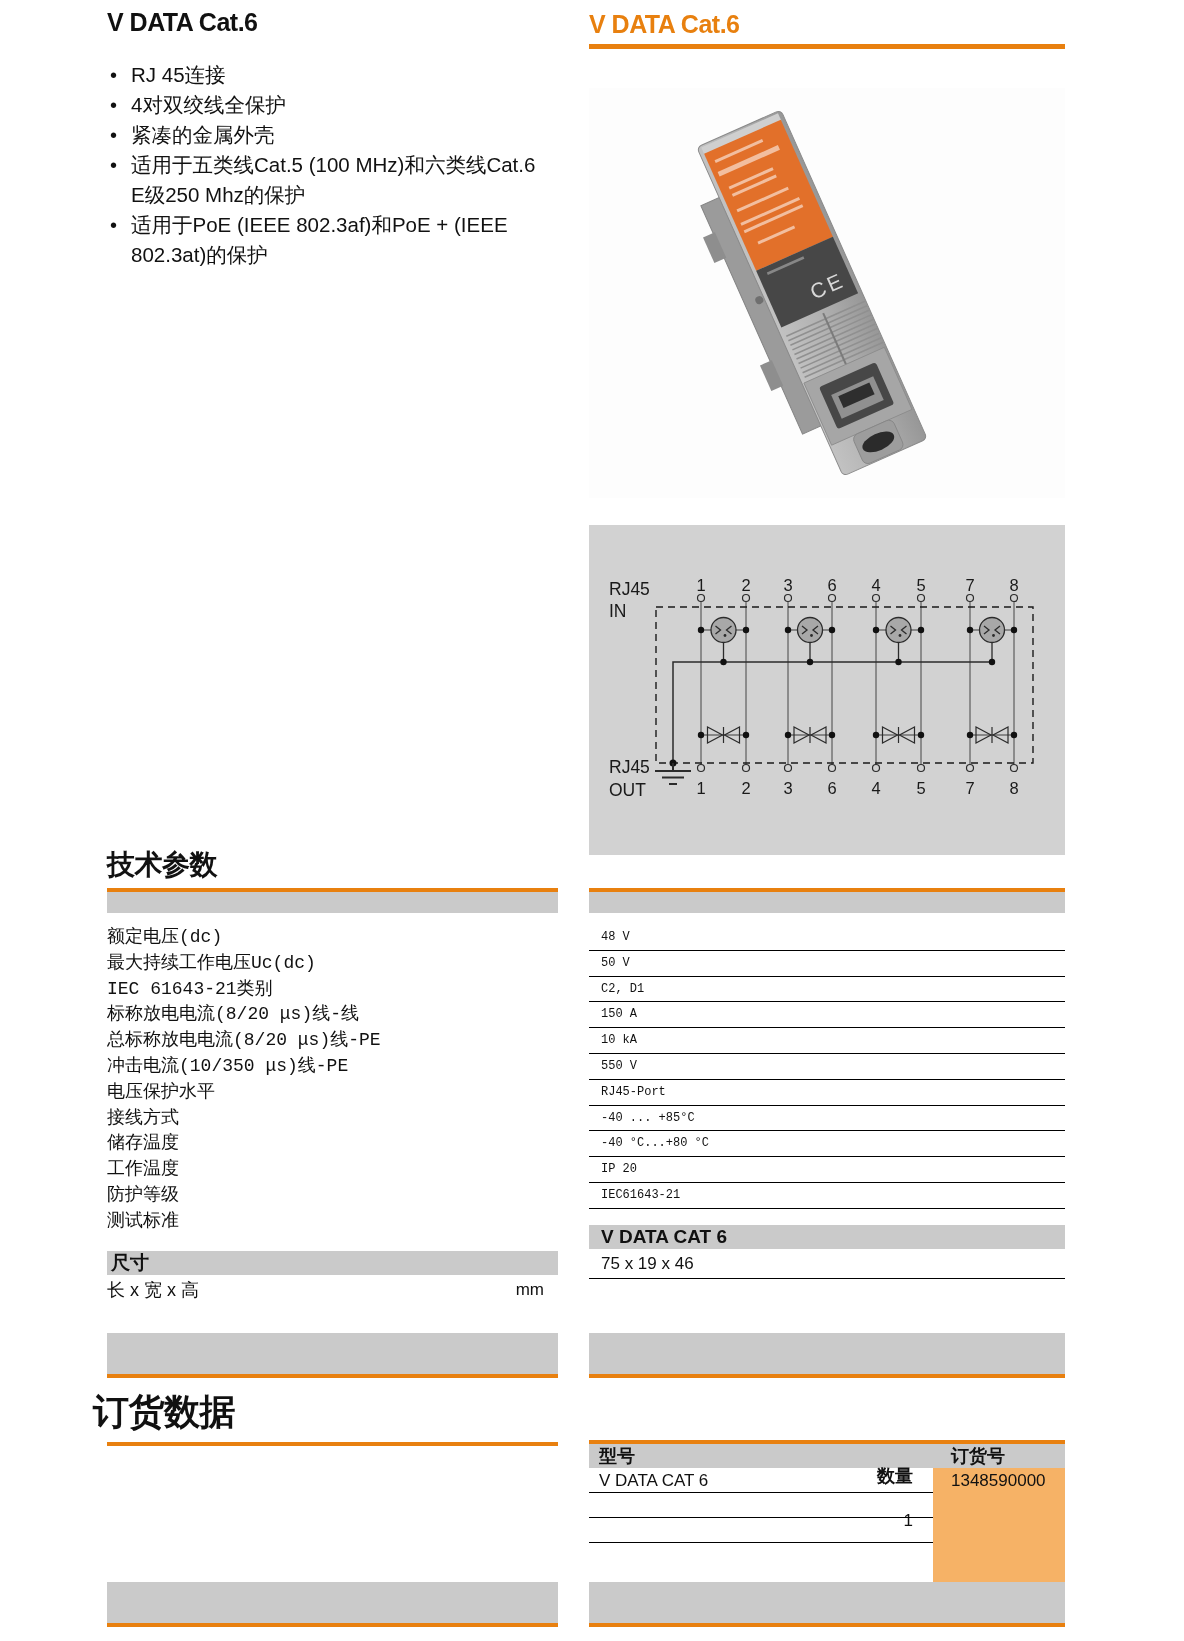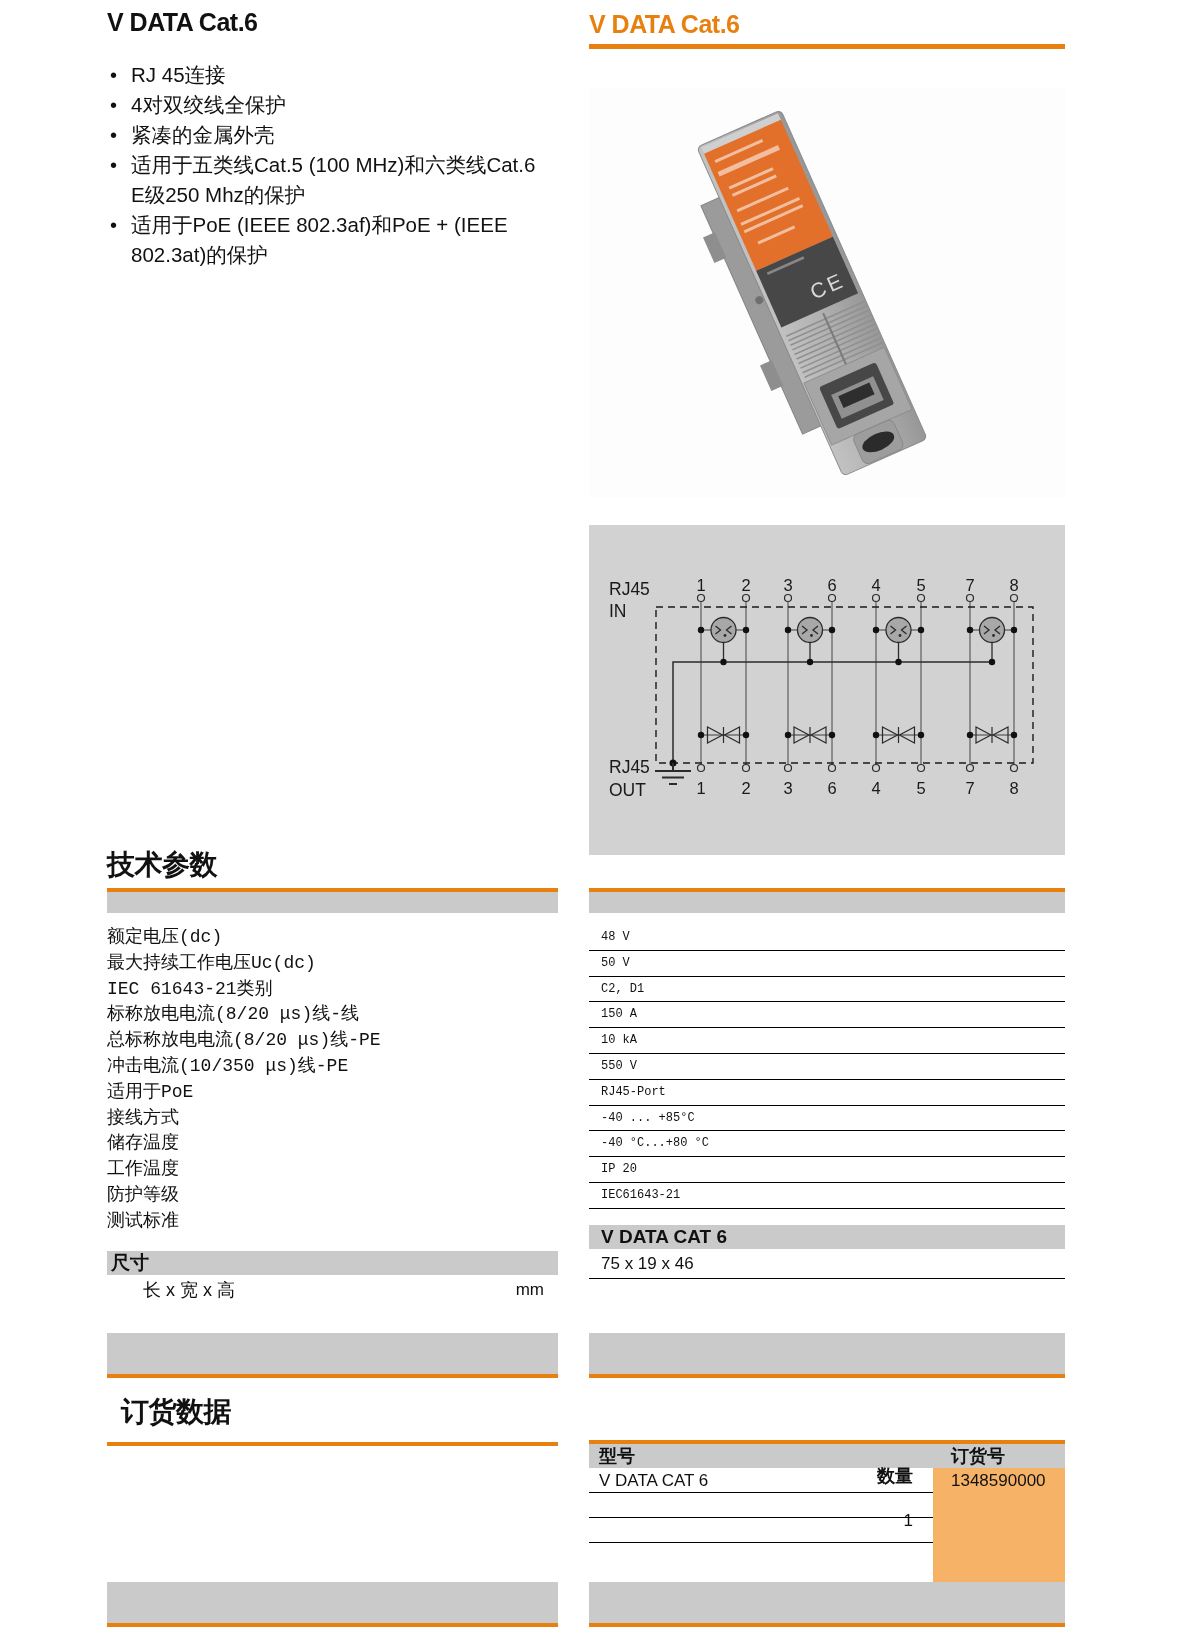--- a/index.html
+++ b/index.html
@@ -32,33 +32,33 @@
   .sec-heading{height:40px;font-size:28px;font-weight:bold;line-height:34px;letter-spacing:-0.5px;}
   .sec-spacer{height:40px;}
   .sec-rule{height:4px;background:var(--accent);}
   .sec-graybar{height:21px;background:var(--bar-gray);margin-bottom:3px;}
   .t-rows{margin-top:12px;font-family:Liberation Mono, monospace;}
   .t-row{height:25.8px;line-height:25.8px;font-size:18px;white-space:nowrap;overflow:hidden;}
   .tech-right .t-row{border-bottom:1px solid #000;font-size:12px;padding-left:12px;}
   .dim-bar{margin-top:16px;height:24px;line-height:24px;background:var(--bar-gray);font-size:19px;font-weight:bold;padding-left:4px;}
   .tech-right .dim-bar{padding-left:12px;}
   .dim-row{height:30px;line-height:30px;font-size:18px;display:flex;}
-  .dim-row .lbl{flex:1;margin-left:36px;}
+  .dim-row .lbl{flex:1;}
   .dim-row .unit{text-align:right;padding-right:14px;font-size:17px;}
   .tech-right .dim-row{border-bottom:1px solid #000;padding-left:12px;font-size:17px;}
 
   
   .band{position:absolute;height:45px;background:var(--bar-gray);border-bottom:4px solid var(--accent);}
   .band.l1{left:107px;top:1333px;width:451px;}
   .band.r1{left:589px;top:1333px;width:476px;}
   .band.l2{left:107px;top:1582px;width:451px;}
   .band.r2{left:589px;top:1582px;width:476px;}
 
   
-  .order-heading{position:absolute;left:121px;top:1394px;width:451px;font-size:28px;font-weight:bold;line-height:36px;letter-spacing:-0.5px;}
+  .order-heading{position:absolute;left:93px;top:1394px;width:451px;font-size:36px;font-weight:bold;line-height:36px;letter-spacing:-0.5px;}
   .order-heading-rule{position:absolute;left:107px;top:1442px;width:451px;height:4px;background:var(--accent);}
   .order-table{position:absolute;left:589px;top:1440px;width:476px;}
   .o-rule{height:4px;background:var(--accent);}
   .o-head{display:flex;height:24px;line-height:24px;background:var(--bar-gray);font-weight:bold;font-size:18px;align-items:center;}
   .o-model{flex:1;padding-left:10px;}
   .o-qty{width:60px;text-align:right;margin-right:20px;margin-top:40px;}
   .o-ordh{width:132px;padding-left:18px;}
   .o-row{display:flex;height:25px;line-height:25px;font-size:17px;}
   .o-row:last-child{height:39px;}
   .o-left{width:344px;display:flex;}
@@ -276,21 +276,21 @@
     <div class="sec-rule"></div>
     <div class="sec-graybar"></div>
     <div class="t-rows">
 
     <div class="t-row">额定电压(dc)</div>
         <div class="t-row">最大持续工作电压Uc(dc)</div>
         <div class="t-row">IEC 61643-21类别</div>
         <div class="t-row">标称放电电流(8/20 μs)线-线</div>
         <div class="t-row">总标称放电电流(8/20 μs)线-PE</div>
         <div class="t-row">冲击电流(10/350 μs)线-PE</div>
-        <div class="t-row">适用于PoE</div>
+        <div class="t-row">电压保护水平</div>
         <div class="t-row">接线方式</div>
         <div class="t-row">储存温度</div>
         <div class="t-row">工作温度</div>
         <div class="t-row">防护等级</div>
         <div class="t-row">测试标准</div>
       </div>
     <div class="dim-bar">尺寸</div>
     <div class="dim-row">
       <span class="lbl">长 x 宽 x 高</span>
       <span class="unit">mm</span>

